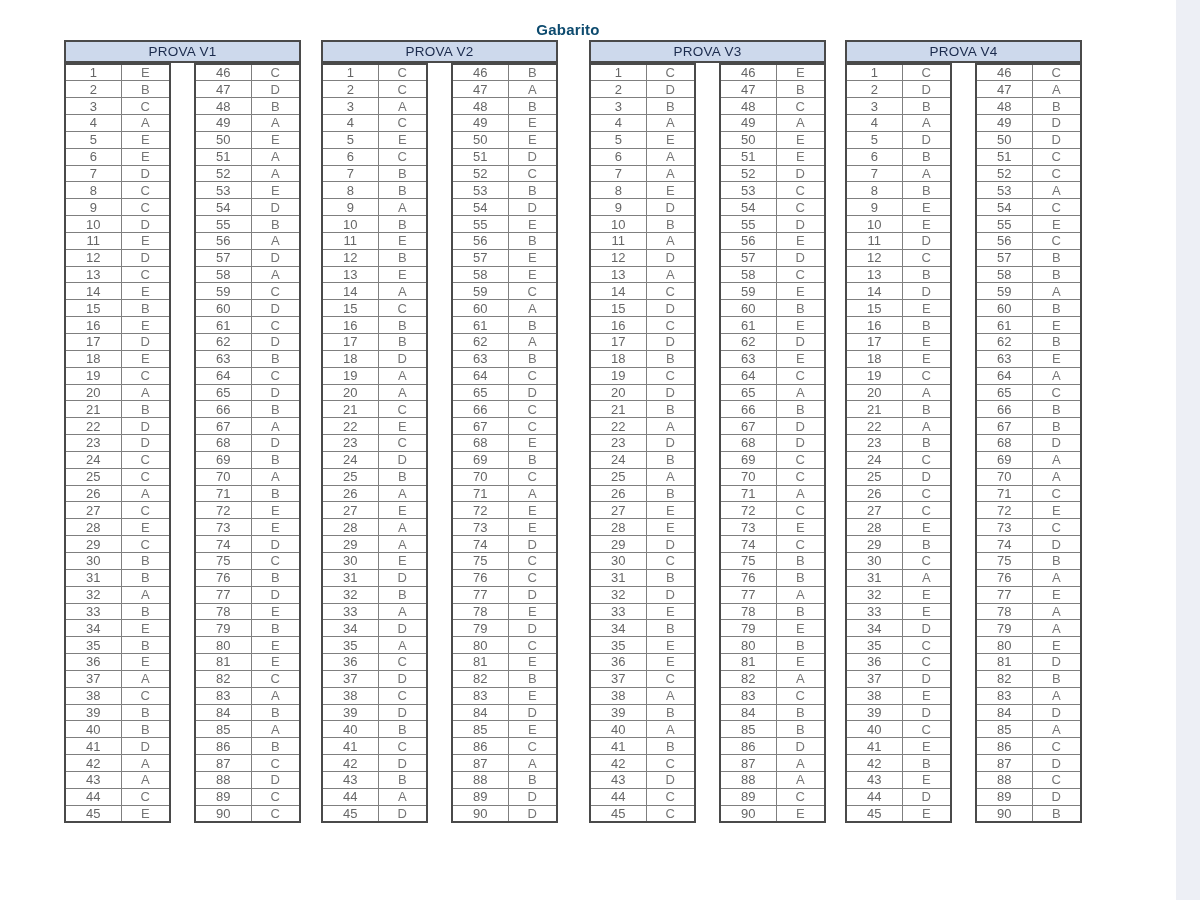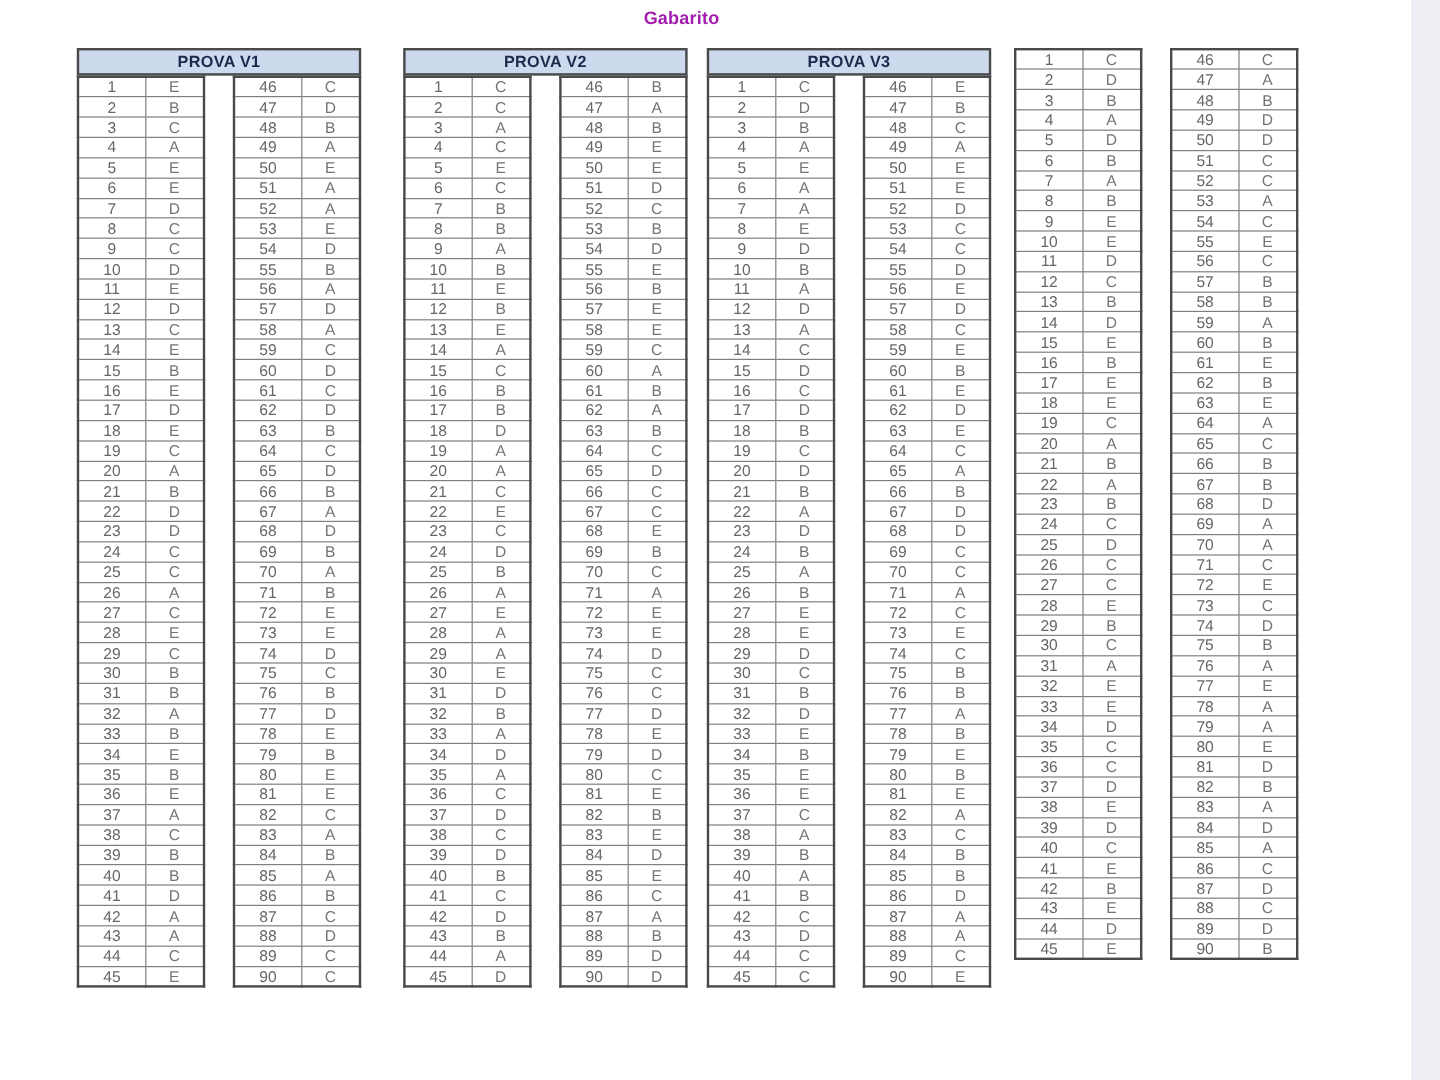--- a/index.html
+++ b/index.html
@@ -13,31 +13,31 @@
   }
   * { margin: 0; padding: 0; box-sizing: border-box; }
   html, body {
     width: 1200px; height: 900px;
     background: #ffffff;
     font-family: "Liberation Sans", sans-serif;
     overflow: hidden;
   }
   .page { position: relative; width: 1200px; height: 900px; background: #ffffff; }
   .title {
-    position: absolute; top: 7px; left: 0; width: 1136px;
-    text-align: center; font-weight: bold; font-size: 15px; color: #a21caf;
+    position: absolute; top: 21px; left: 0; width: 1136px;
+    text-align: center; font-weight: bold; font-size: 15px; color: #0c4a6e;
     letter-spacing: 0.2px;
   }
   .group { position: absolute; top: 40px; width: 237px; }
   .group-header {
     height: 23px; line-height: 19px;
     border: 2px solid var(--border-dark);
     background: var(--header-bg);
     color: var(--header-text);
-    font-weight: bold; font-size: 13.5px; text-align: center;
+    font-weight: normal; font-size: 13.5px; text-align: center;
     letter-spacing: 0.3px;
   }
   .tables { display: flex; justify-content: space-between; }
   table {
     border-collapse: collapse;
     width: 105px; table-layout: fixed;
     border: 2px solid var(--border-dark);
   }
   td {
     border: 1px solid var(--border-light);
@@ -426,21 +426,21 @@
             </tr>
             <tr>
               <td class="num">90</td>
               <td class="ans">C</td>
             </tr>
           </tbody>
         </table>
     </div>
   </section>
 
-  <section class="group" style="left:336px">
+  <section class="group" style="left:321px">
     <div class="group-header">PROVA V2</div>
     <div class="tables">
       <table>
           <tbody>
             <tr>
               <td class="num">1</td>
               <td class="ans">C</td>
             </tr>
             <tr>
               <td class="num">2</td>
@@ -1175,20 +1175,21 @@
             <tr>
               <td class="num">90</td>
               <td class="ans">E</td>
             </tr>
           </tbody>
         </table>
     </div>
   </section>
 
   <section class="group" style="left:845px">
+    <div class="group-header">PROVA V4</div>
     <div class="tables">
       <table>
           <tbody>
             <tr>
               <td class="num">1</td>
               <td class="ans">C</td>
             </tr>
             <tr>
               <td class="num">2</td>
               <td class="ans">D</td>

